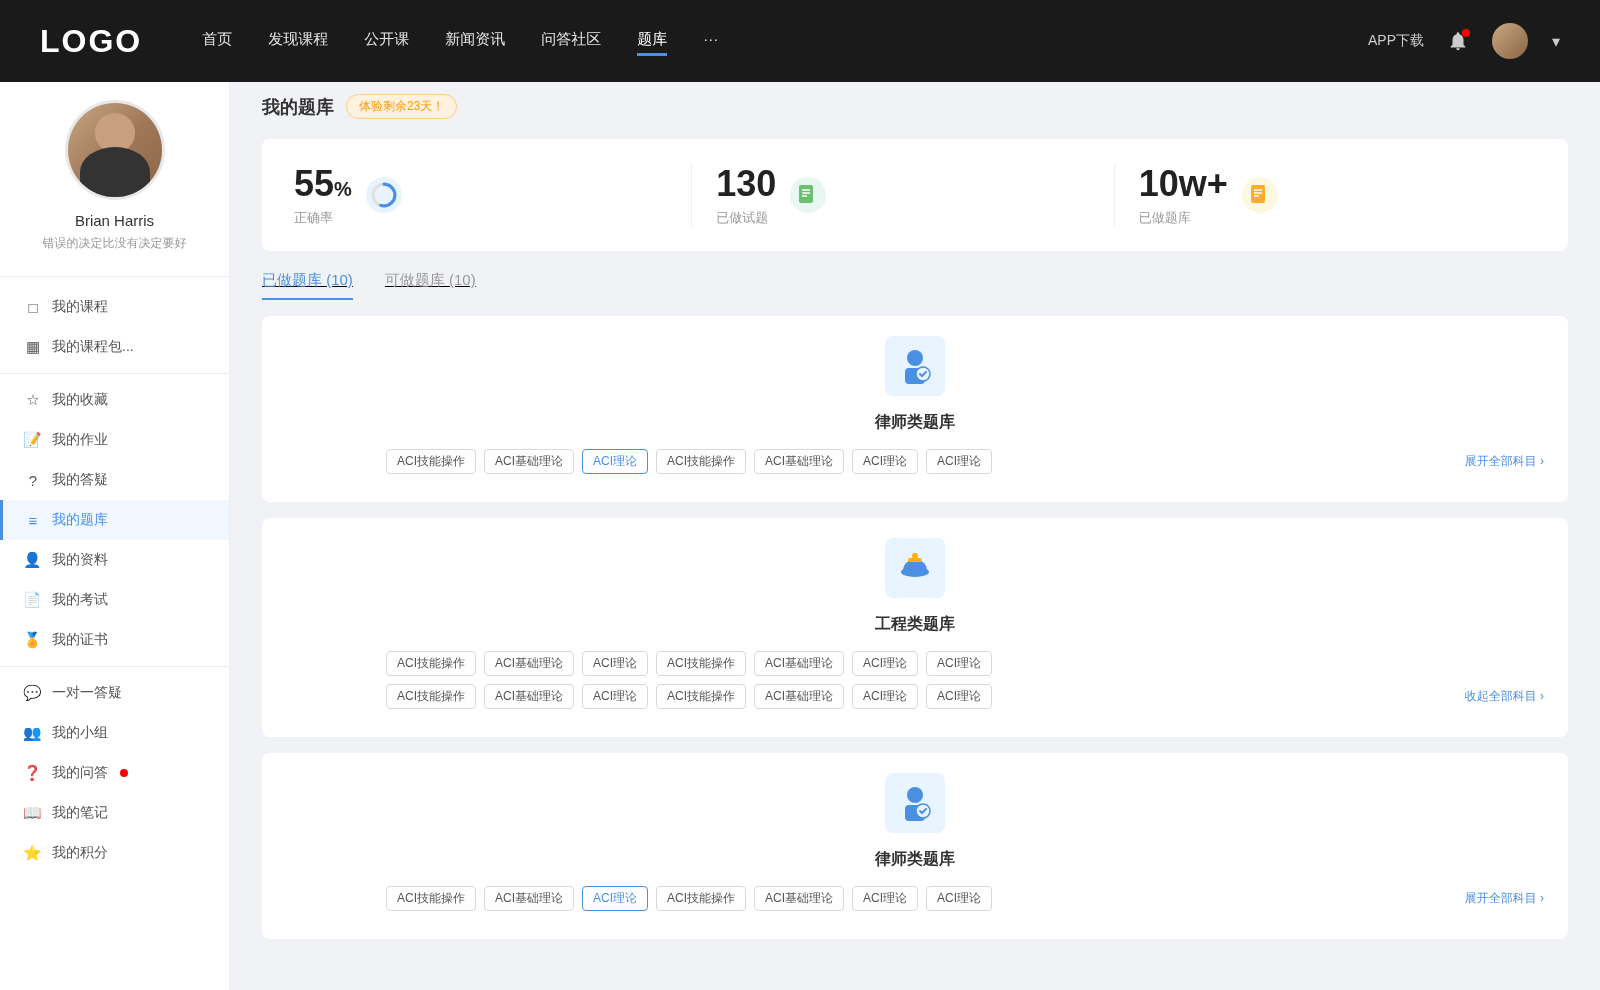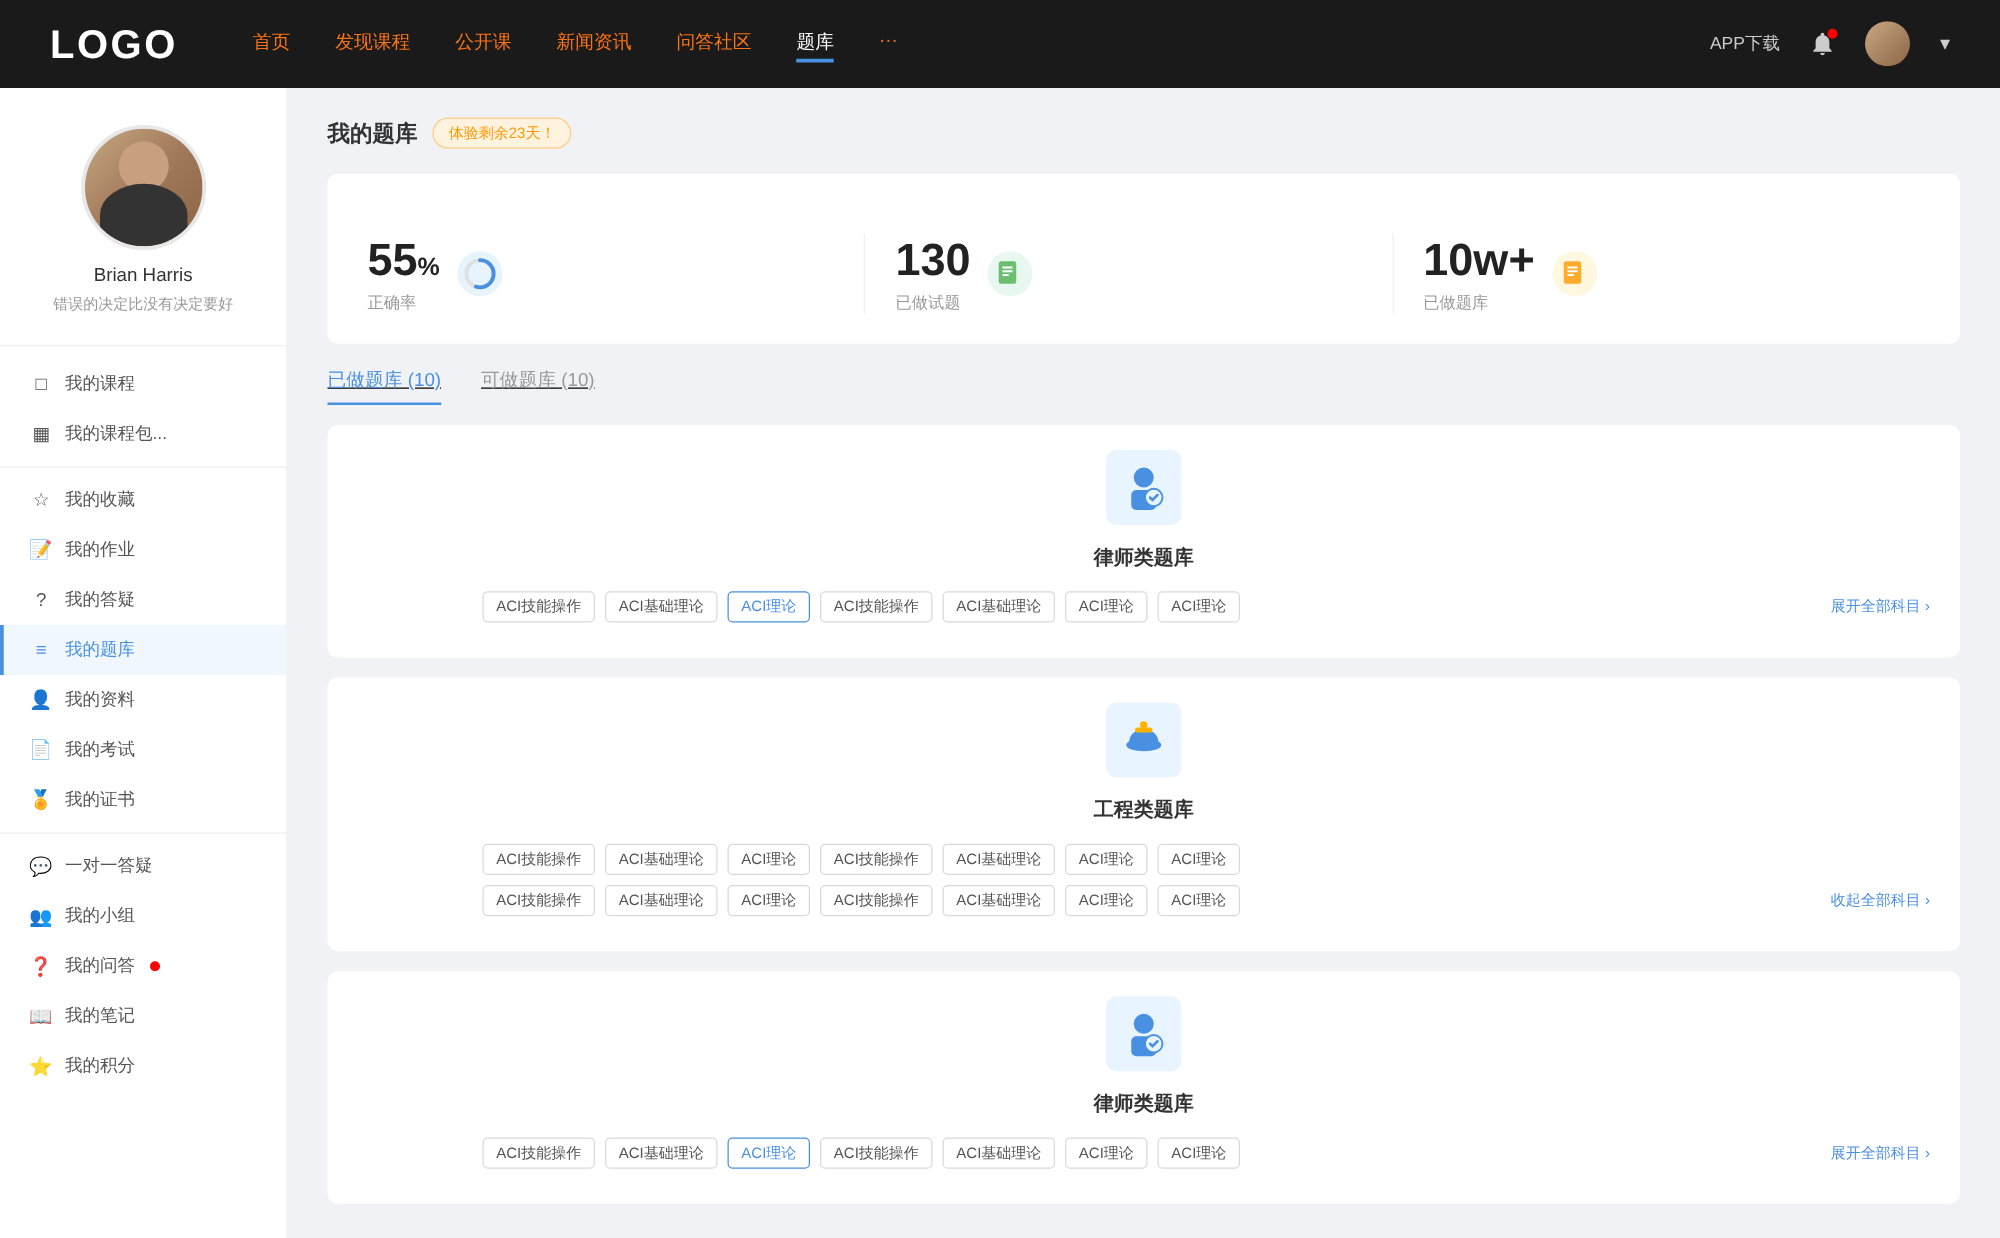--- a/index.html
+++ b/index.html
@@ -1,21 +1,21 @@
 <!DOCTYPE html>
 <html><head>
   <meta charset="utf-8">
   <style>
     * { box-sizing: border-box; margin: 0; padding: 0; }
     body { font-family: 'PingFang SC', 'Microsoft YaHei', sans-serif; background: #f0f2f5; min-height: 990px; }
 
     
     .navbar {
       background: #1a1a1a;
-      height: 70px;
+      height: 82px;
       display: flex;
       align-items: center;
       padding: 0 40px;
       color: white;
       position: fixed;
       top: 0; left: 0; right: 0;
       z-index: 100;
     }
     .nav-logo {
       font-size: 32px;
@@ -23,21 +23,21 @@
       color: white;
       margin-right: 60px;
       letter-spacing: 2px;
     }
     .nav-links {
       display: flex;
       gap: 36px;
       flex: 1;
     }
     .nav-link {
-      color: #f97316;
+      color: #e5e5e5;
       font-size: 15px;
       cursor: pointer;
       padding: 4px 0;
     }
     .nav-link.active {
       color: white;
       border-bottom: 3px solid #4a90e2;
     }
     .nav-right {
       display: flex;
@@ -216,21 +216,20 @@
       display: flex;
       gap: 0;
     }
     .stat-item {
       flex: 1;
       display: flex;
       align-items: center;
       gap: 14px;
       border-right: 1px solid #f0f0f0;
       padding: 0 24px;
-      margin-top: 24px;
     }
     .stat-item:first-child { padding-left: 0; }
     .stat-item:last-child { border-right: none; }
     .stat-number {
       font-size: 36px;
       font-weight: 600;
       color: #222;
     }
     .stat-number span {
       font-size: 20px;

